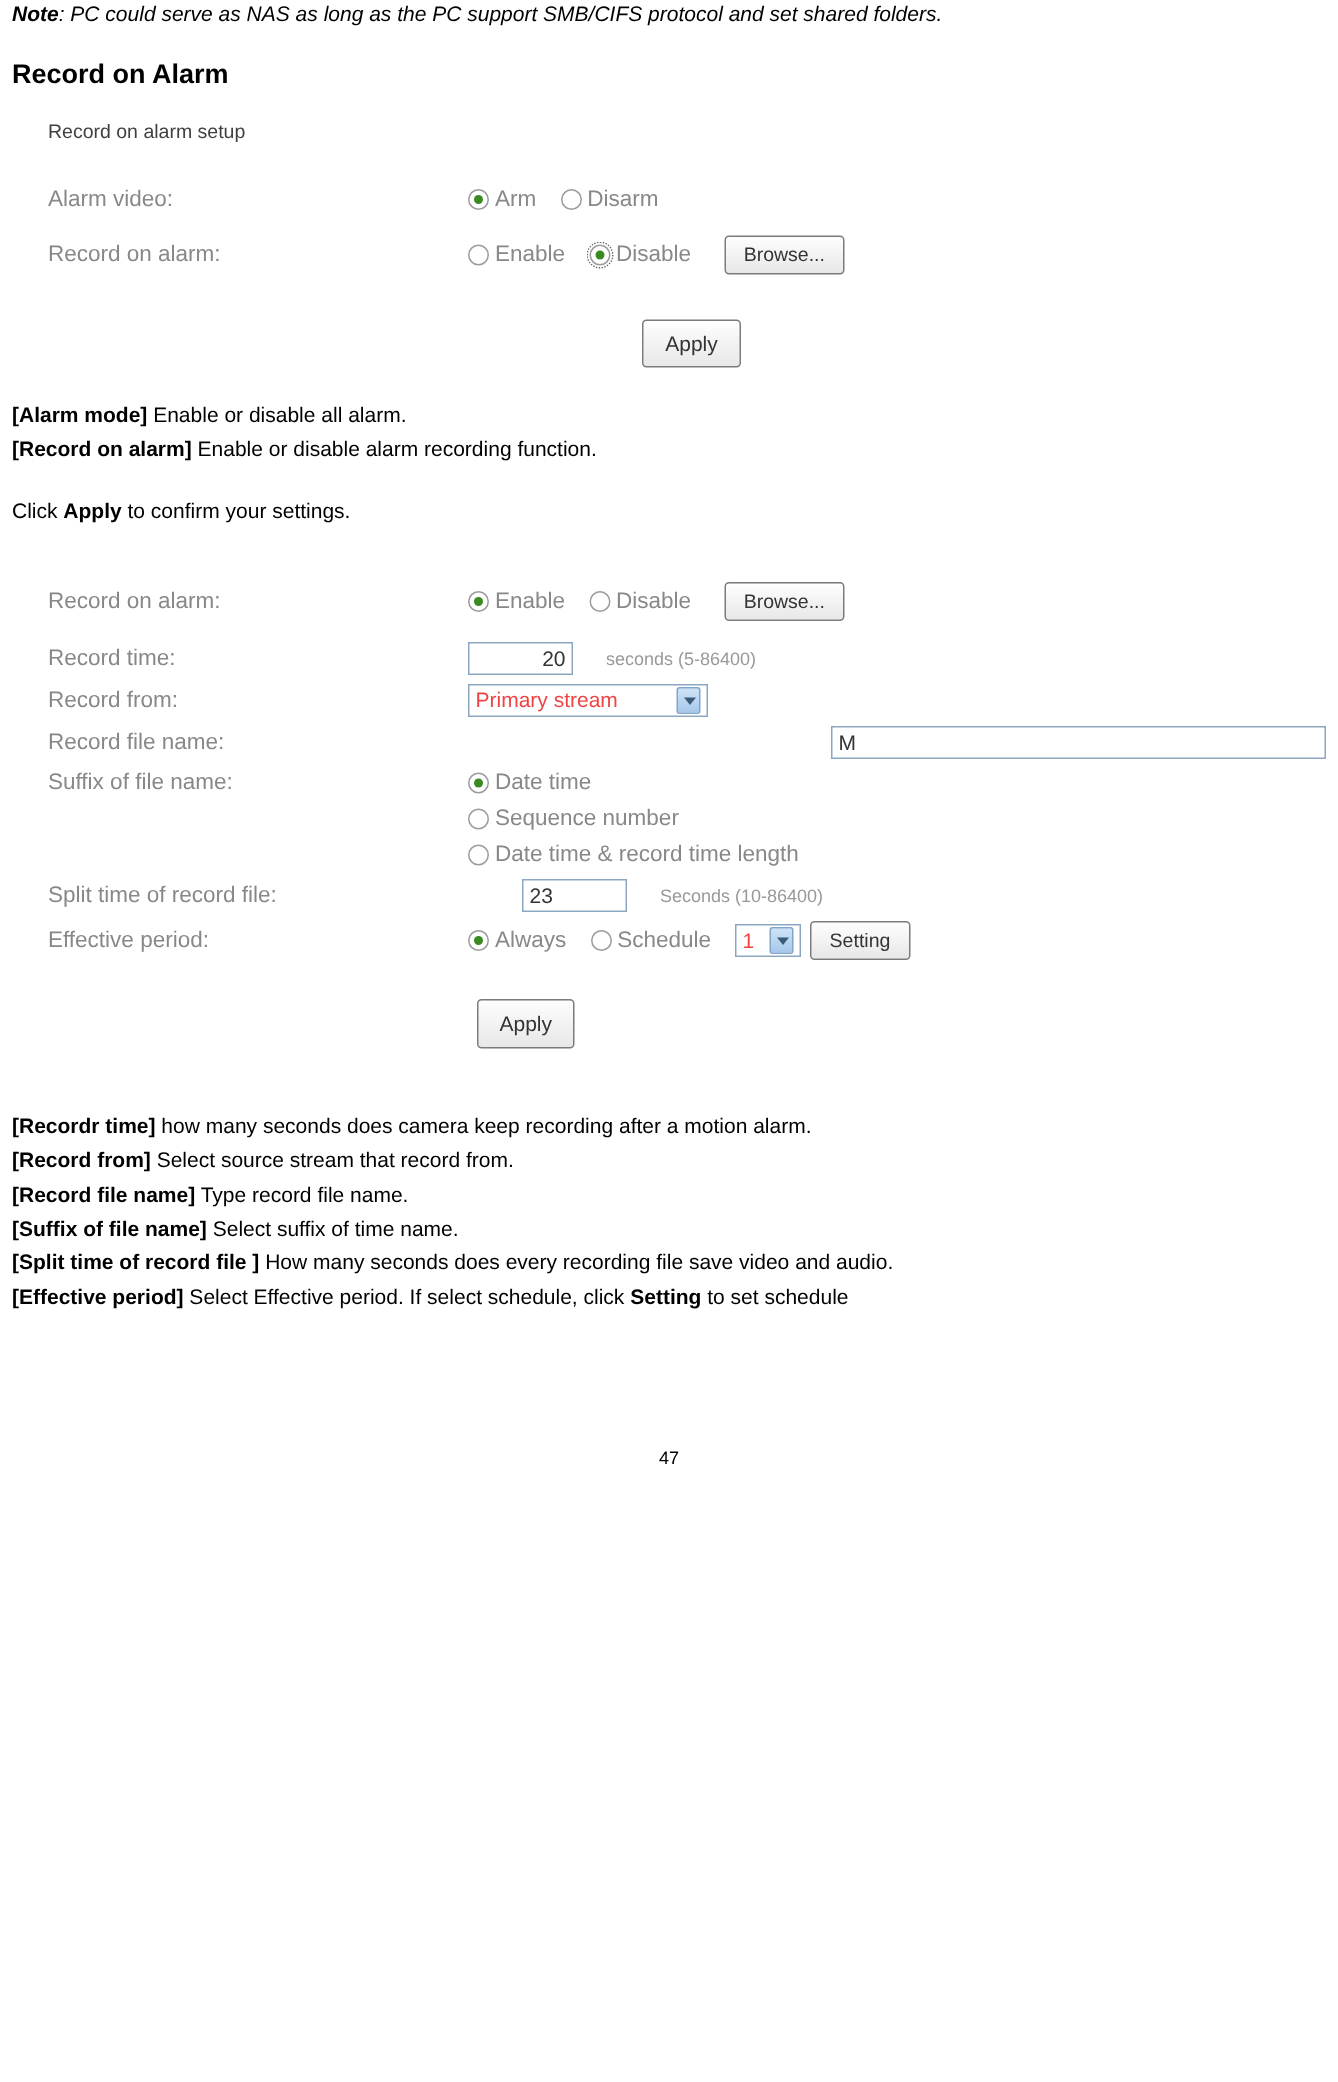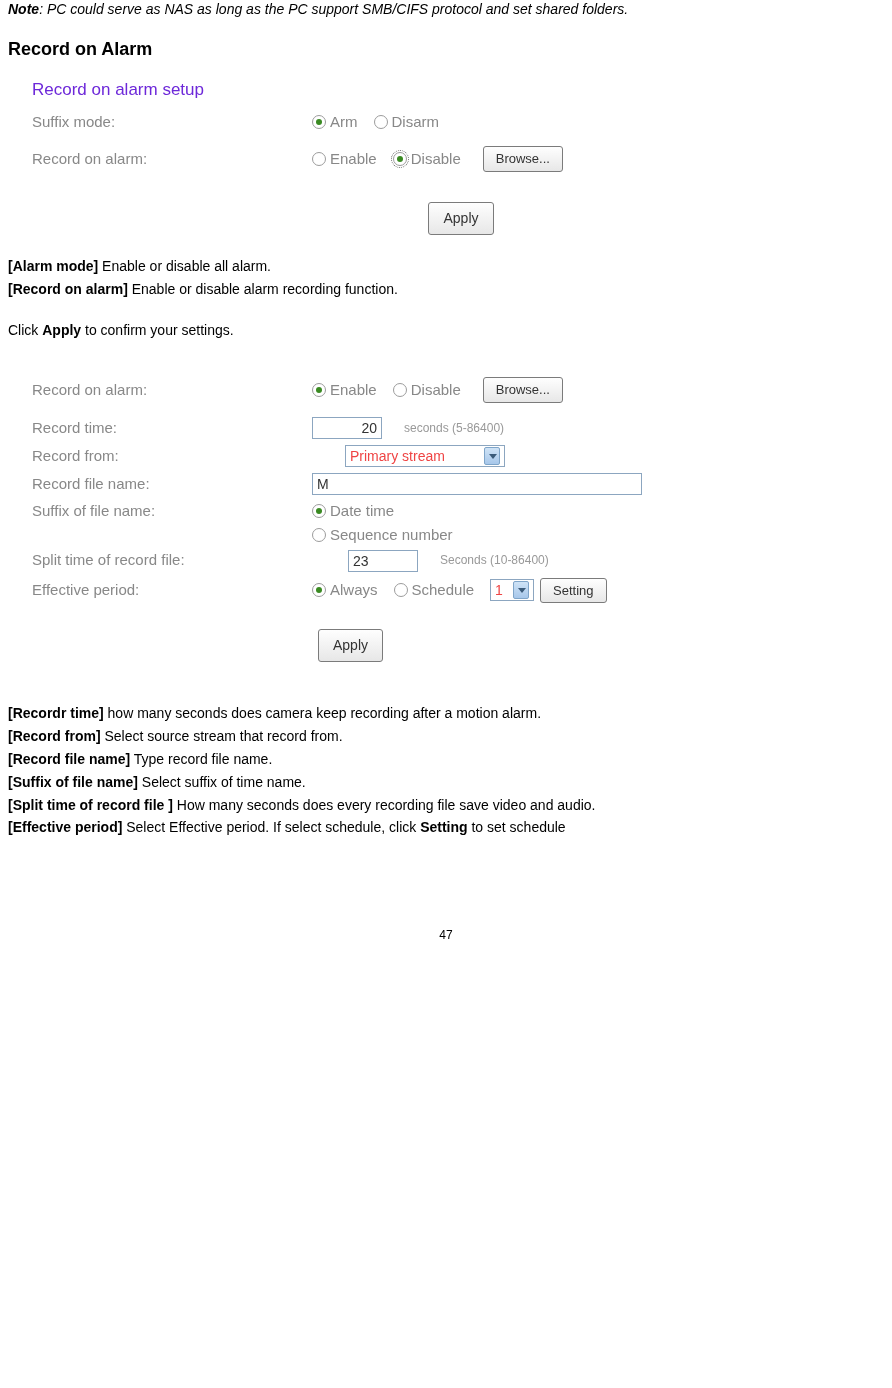--- a/index.html
+++ b/index.html
@@ -25,23 +25,23 @@
     align-items: center;
     margin-bottom: 14px;
     color: #888;
     font-size: 15px;
   }
   .shot-label {
     width: 280px;
     color: #888;
   }
   .shot-title {
-    color: #6d28d9;
-    font-size: 17px;
-    margin-bottom: 10px;
+    color: #404040;
+    font-size: 13px;
+    margin-bottom: 26px;
   }
   .radio-dot {
     display: inline-flex;
     align-items: center;
     justify-content: center;
     width: 14px; height: 14px;
     border: 1px solid #9c9c9c;
     border-radius: 50%;
     background: #fff;
     margin-right: 4px;
@@ -120,21 +120,21 @@
 <p class="note-line">
   <span class="note-bold">Note</span><span>: PC could serve as NAS as long as the PC support SMB/CIFS protocol and set shared folders.</span>
 </p>
 
 <h2 class="section-title">Record on Alarm</h2>
 
 <div class="shot shot-indent">
   <div class="shot-title">Record on alarm setup</div>
 
   <div class="shot-row">
-    <span class="shot-label">Suffix mode:</span>
+    <span class="shot-label">Alarm video:</span>
     <span class="radio-dot checked"></span>
     <span class="radio-label">Arm</span>
     <span class="radio-dot"></span>
     <span class="radio-label">Disarm</span>
   </div>
 
   <div class="shot-row" style="margin-bottom:30px;">
     <span class="shot-label">Record on alarm:</span>
     <span class="radio-dot"></span>
     <span class="radio-label">Enable</span>
@@ -165,42 +165,47 @@
     <span class="radio-label">Disable</span>
     <span class="win-btn">Browse...</span>
   </div>
 
   <div class="shot-row" style="margin-bottom:6px;">
     <span class="shot2-label">Record time:</span>
     <input class="text-input" style="width: 70px; text-align: right;" value="20">
     <span class="hint">seconds (5-86400)</span>
   </div>
 
-  <div class="shot-row" style="margin-bottom:6px;gap:33px;">
+  <div class="shot-row" style="margin-bottom:6px;">
     <span class="shot2-label">Record from:</span>
     <span class="select-box" style="width:160px; justify-content:space-between;">
       <span>Primary stream</span>
       <span class="sel-arrow"></span>
     </span>
   </div>
 
-  <div class="shot-row" style="margin-bottom:6px;">
+  <div class="shot-row" style="margin-bottom:6px;justify-content:space-between;">
     <span class="shot2-label">Record file name:</span>
     <input class="text-input" style="width: 330px;" value="M">
   </div>
 
   <div class="shot-row" style="margin-bottom:4px;">
     <span class="shot2-label">Suffix of file name:</span>
     <span class="radio-dot checked"></span>
     <span class="radio-label">Date time</span>
   </div>
   <div class="shot-row" style="margin-bottom:4px;">
     <span class="shot2-label"></span>
     <span class="radio-dot"></span>
     <span class="radio-label">Sequence number</span>
+  </div>
+  <div class="shot-row" style="margin-bottom:6px;">
+    <span class="shot2-label"></span>
+    <span class="radio-dot"></span>
+    <span class="radio-label">Date time &amp; record time length</span>
   </div>
 
   <div class="shot-row" style="margin-bottom:6px;">
     <span class="shot2-label">Split time of record file:</span>
     <input class="text-input" style="width: 70px; margin-left: 36px;" value="23">
     <span class="hint">Seconds (10-86400)</span>
   </div>
 
   <div class="shot-row" style="margin-bottom:26px;">
     <span class="shot2-label">Effective period:</span>

